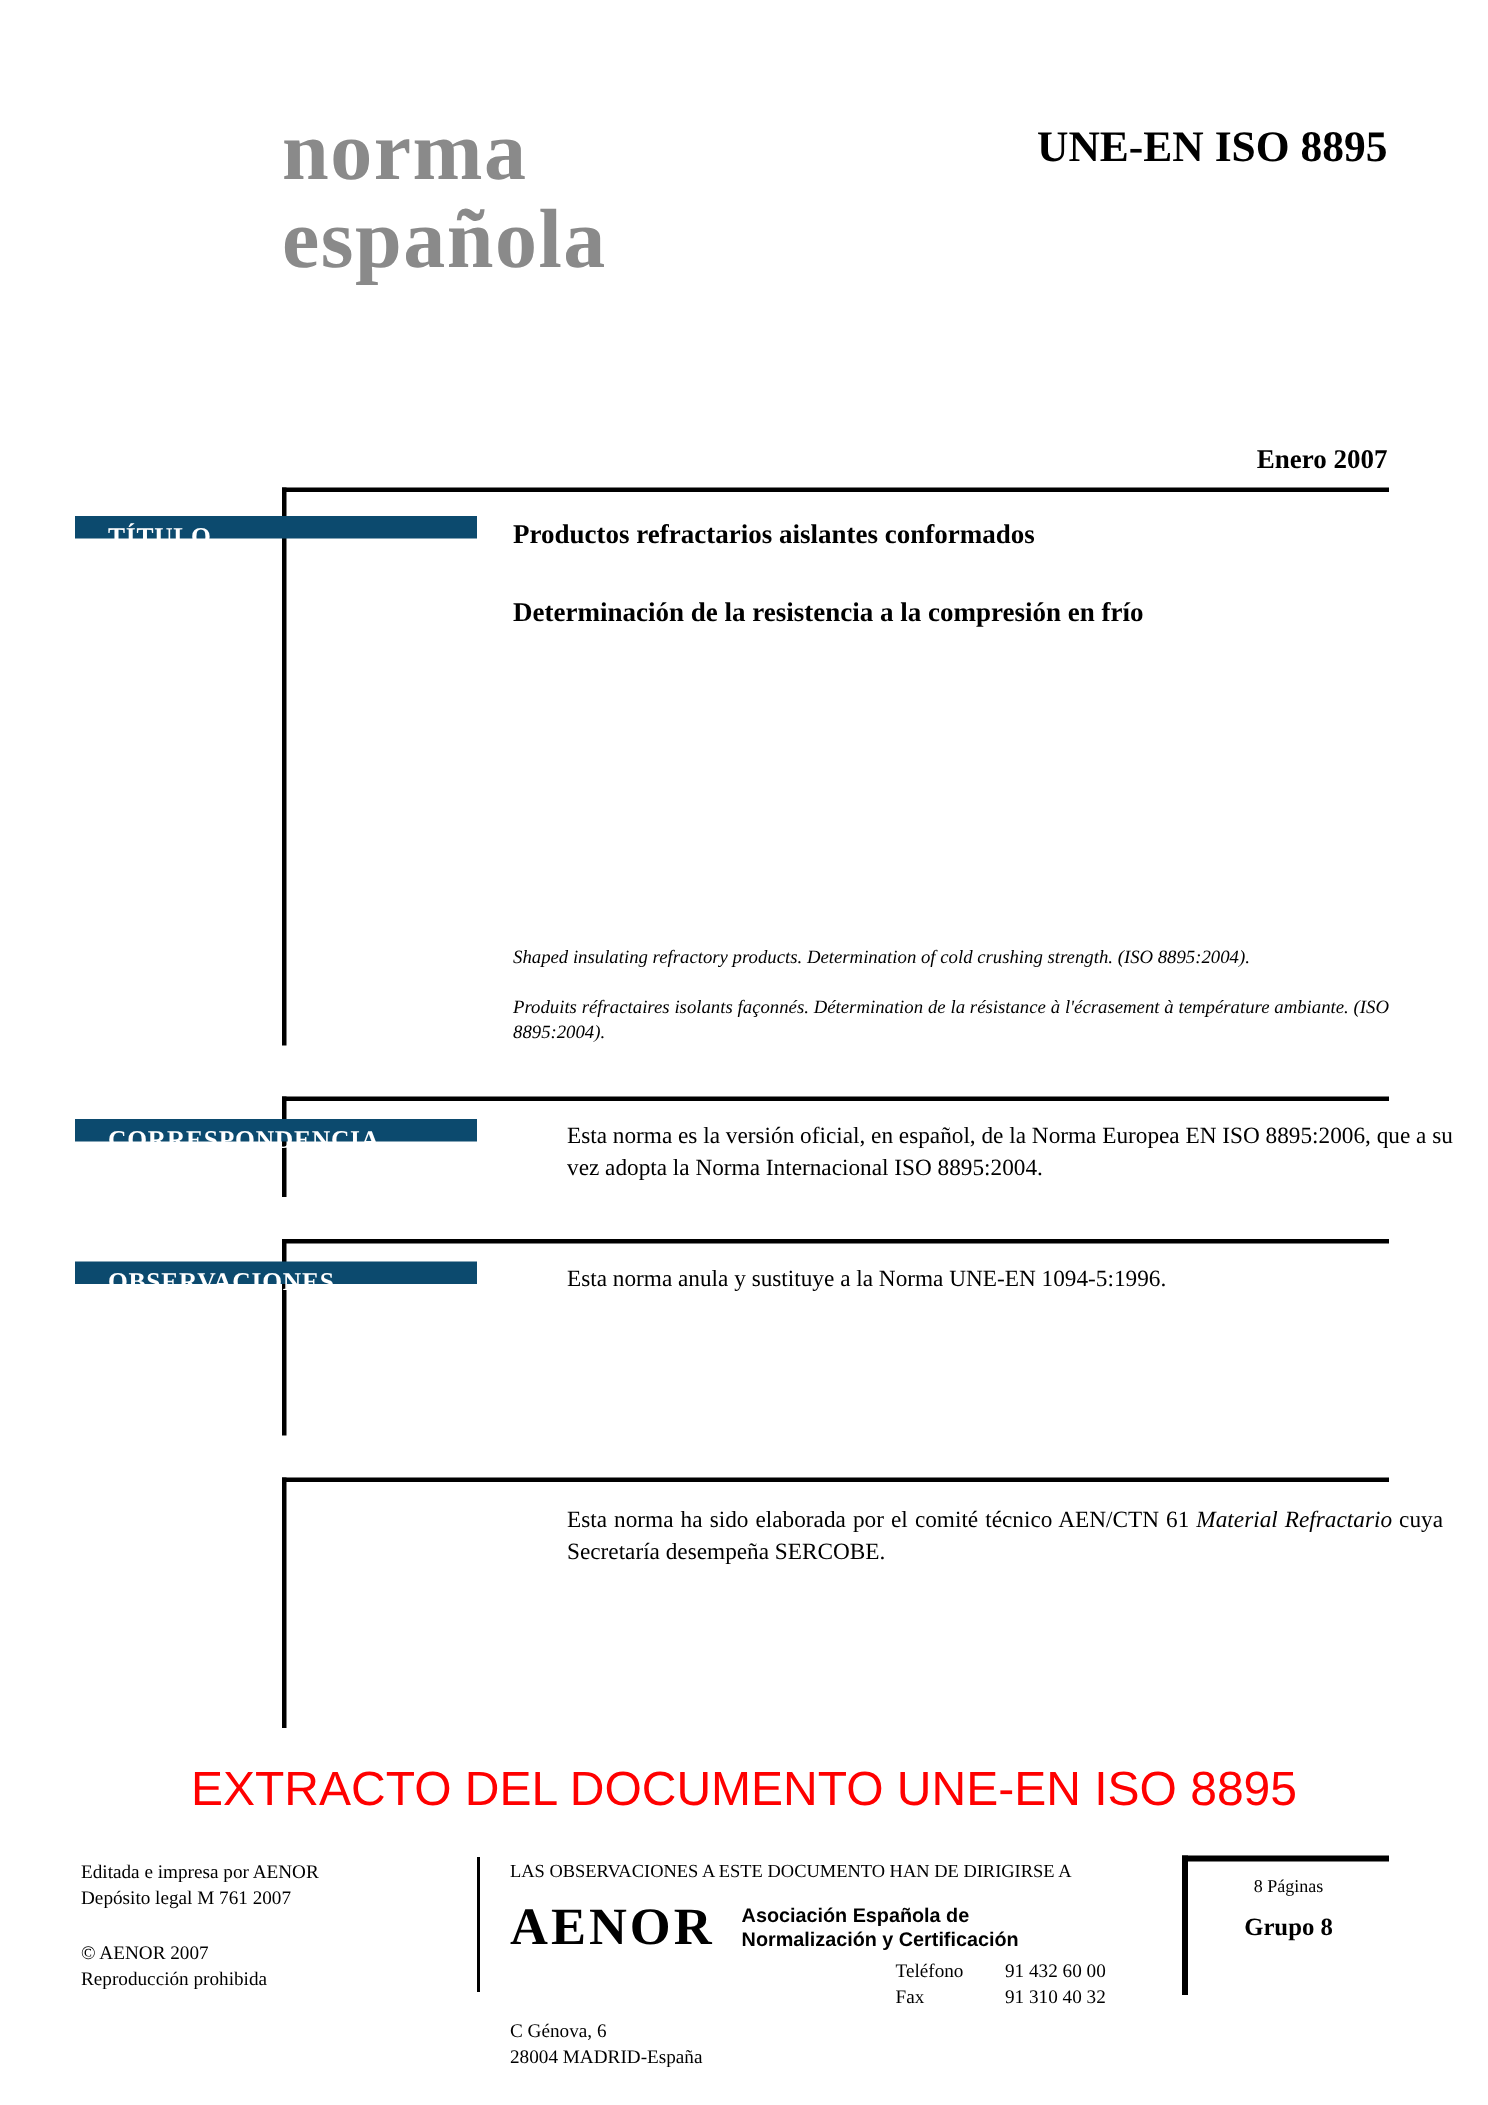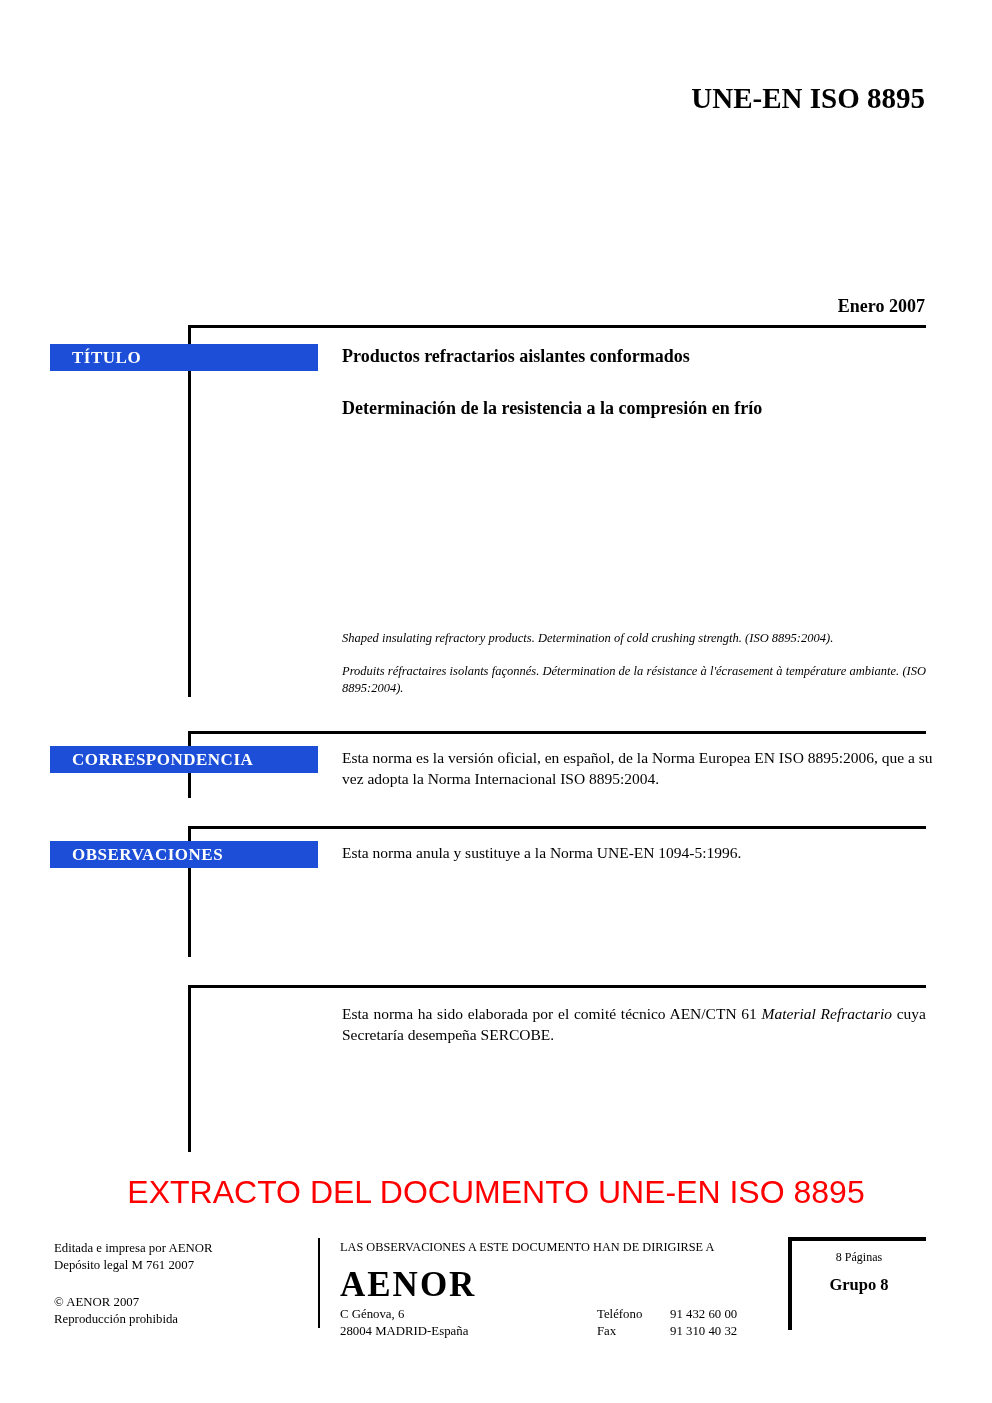--- a/index.html
+++ b/index.html
@@ -25,30 +25,30 @@
   }
   .date {
     position: absolute; right: 67px; top: 296px;
     font-size: 18px; font-weight: bold;
   }
   
   .hrule { position: absolute; left: 188px; width: 738px; height: 3px; background: #000; }
   .vline { position: absolute; left: 188px; width: 3px; background: #000; }
   
   .bar {
-    position: absolute; left: 50px; width: 268px; height: 27px;
-    background: #1d4ed8; color: #fff;
+    position: absolute; left: 50px; width: 268px; height: 15px;
+    background: #0c4a6e; color: #fff;
     font-size: 17px; font-weight: bold; letter-spacing: 0.5px;
     line-height: 27px; padding-left: 22px; white-space: nowrap;
   }
   .content { position: absolute; left: 342px; width: 584px; }
   .title-line { font-size: 18px; font-weight: bold; white-space: nowrap; }
   .lang-line { font-size: 12.5px; font-style: italic; line-height: 17px; }
   .just { text-align: justify; }
-  .body-text { font-size: 15.5px; line-height: 21px; }
+  .body-text { font-size: 15.5px; line-height: 21px; margin-left: 36px; }
   
   .extracto {
     position: absolute; left: 0; top: 1174px; width: 100%;
     text-align: center;
     font-family: "Liberation Sans", "DejaVu Sans", sans-serif;
     font-size: 32px; letter-spacing: 0px; white-space: nowrap;
   }
   
   .footer-left { position: absolute; left: 54px; top: 1240px; font-size: 12.8px; line-height: 17px; }
   .footer-left .gap { height: 20px; }
@@ -56,37 +56,41 @@
   .footer-center { position: absolute; left: 340px; top: 1240px; width: 430px; }
   .footer-notice { font-size: 12.3px; white-space: nowrap; }
   .aenor-row { display: flex; align-items: center; margin-top: 12px; }
   .aenor-logo { font-size: 35px; font-weight: bold; letter-spacing: 2px; line-height: 36px; }
   .aenor-org {
     margin-left: 18px;
     font-family: "Liberation Sans", "DejaVu Sans", sans-serif;
     font-size: 13.2px; font-weight: bold; line-height: 16px;
   }
   .addr-row { display: flex; margin-top: 3px; font-size: 12.8px; line-height: 17px; }
-  .addr-col { width: 275px; }
+  .addr-col { width: 275px; margin-top: 40px; }
   .tel-col { display: flex; }
   .tel-labels { width: 73px; }
   .tel-values { width: 100px; }
   .footer-right {
     position: absolute; left: 788px; top: 1237px; width: 138px; height: 93px;
     border-top: 4px solid #000; border-left: 4px solid #000;
     text-align: center;
   }
   .pages { margin-top: 9px; font-size: 12px; }
   .group { margin-top: 10px; font-size: 16.5px; font-weight: bold; }
 </style>
 </head>
 <body>
 
 <div class="page">
 
+  <div class="logo">
+    <div>norma</div>
+    <div>española</div>
+  </div>
   <div class="doc-code">UNE-EN ISO 8895</div>
   <div class="date">Enero 2007</div>
 
   <div class="hrule" style="top:325px"></div>
   <div class="vline" style="top:325px;height:372px"></div>
   <div class="bar" style="top:344px">TÍTULO</div>
   <div class="content title-line" style="top:346px">Productos refractarios aislantes conformados</div>
   <div class="content title-line" style="top:398px">Determinación de la resistencia a la compresión en frío</div>
   <div class="content lang-line" style="top:630px">Shaped insulating refractory products. Determination of cold crushing strength. (ISO 8895:2004).</div>
   <div class="content lang-line just" style="top:663px">Produits réfractaires isolants façonnés. Détermination de la résistance à l'écrasement à température ambiante. (ISO 8895:2004).</div>
@@ -114,20 +118,24 @@
     <div>© AENOR 2007</div>
     <div>Reproducción prohibida</div>
   </div>
 
   <div class="footer-divider"></div>
 
   <div class="footer-center">
     <div class="footer-notice">LAS OBSERVACIONES A ESTE DOCUMENTO HAN DE DIRIGIRSE A</div>
     <div class="aenor-row">
       <div class="aenor-logo">AENOR</div>
+      <div class="aenor-org">
+        <div>Asociación Española de</div>
+        <div>Normalización y Certificación</div>
+      </div>
     </div>
     <div class="addr-row">
       <div class="addr-col">
         <div>C Génova, 6</div>
         <div>28004 MADRID-España</div>
       </div>
       <div class="tel-col">
         <div class="tel-labels">
           <div>Teléfono</div>
           <div>Fax</div>

